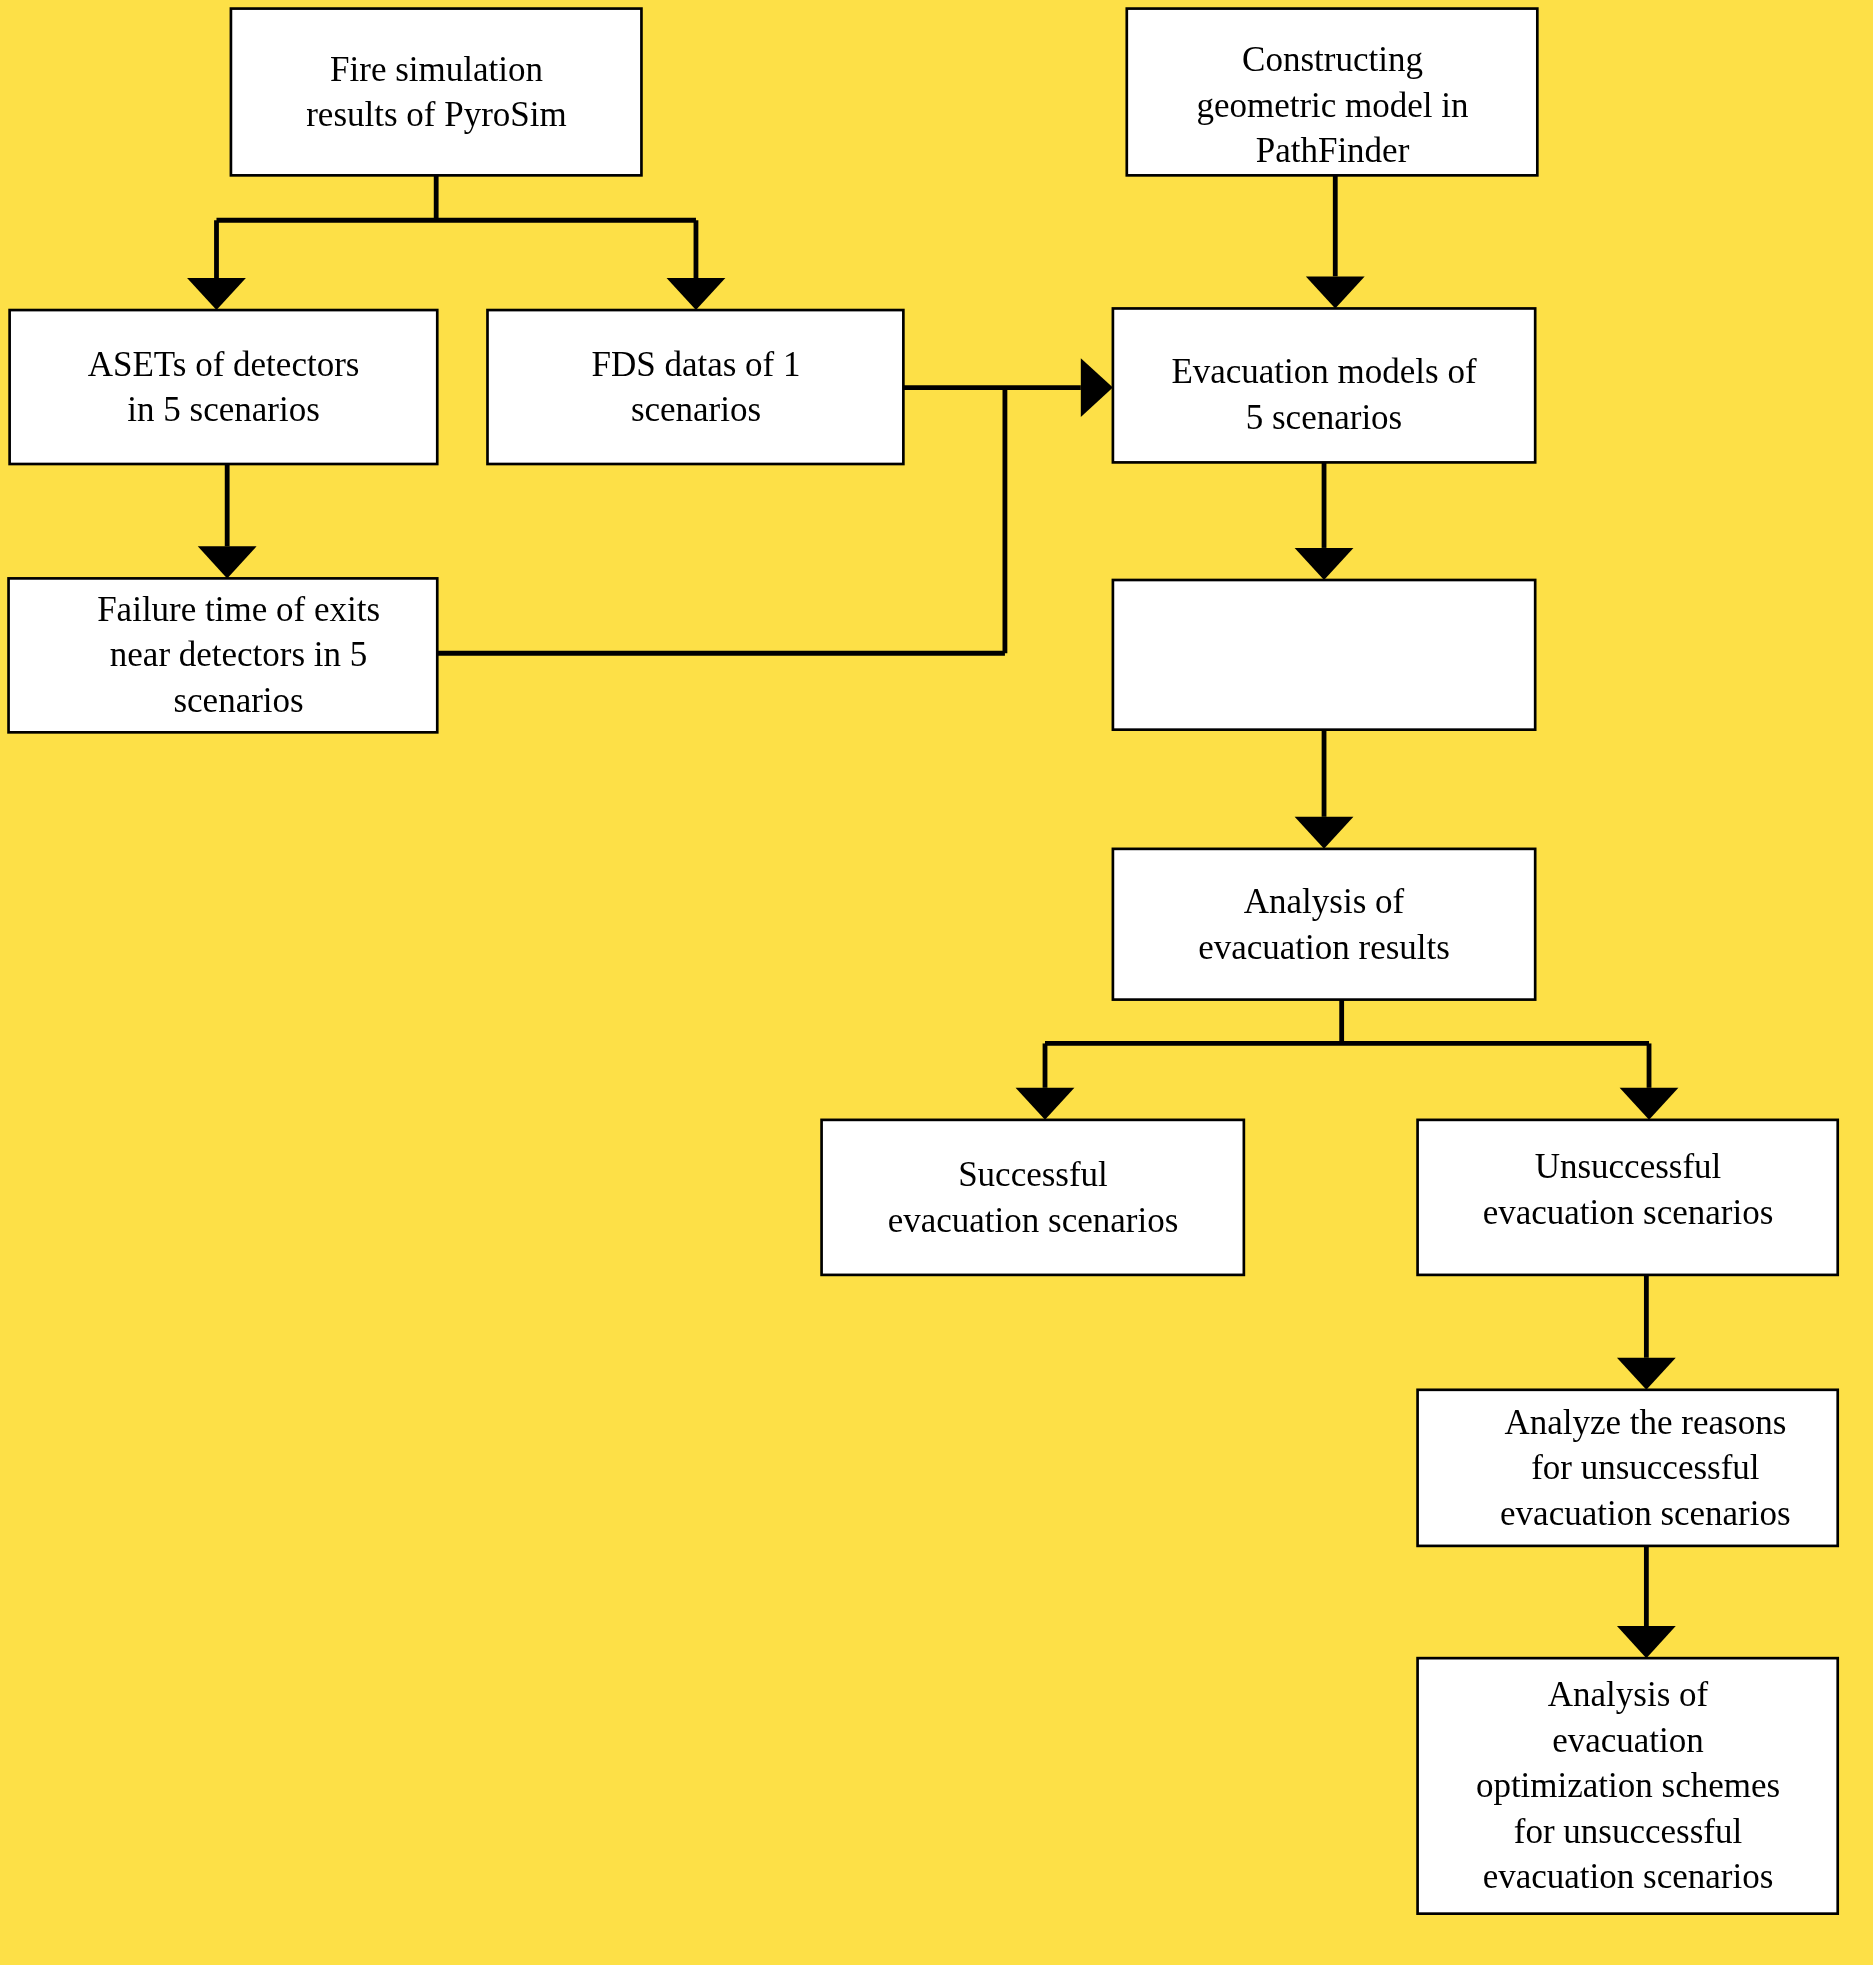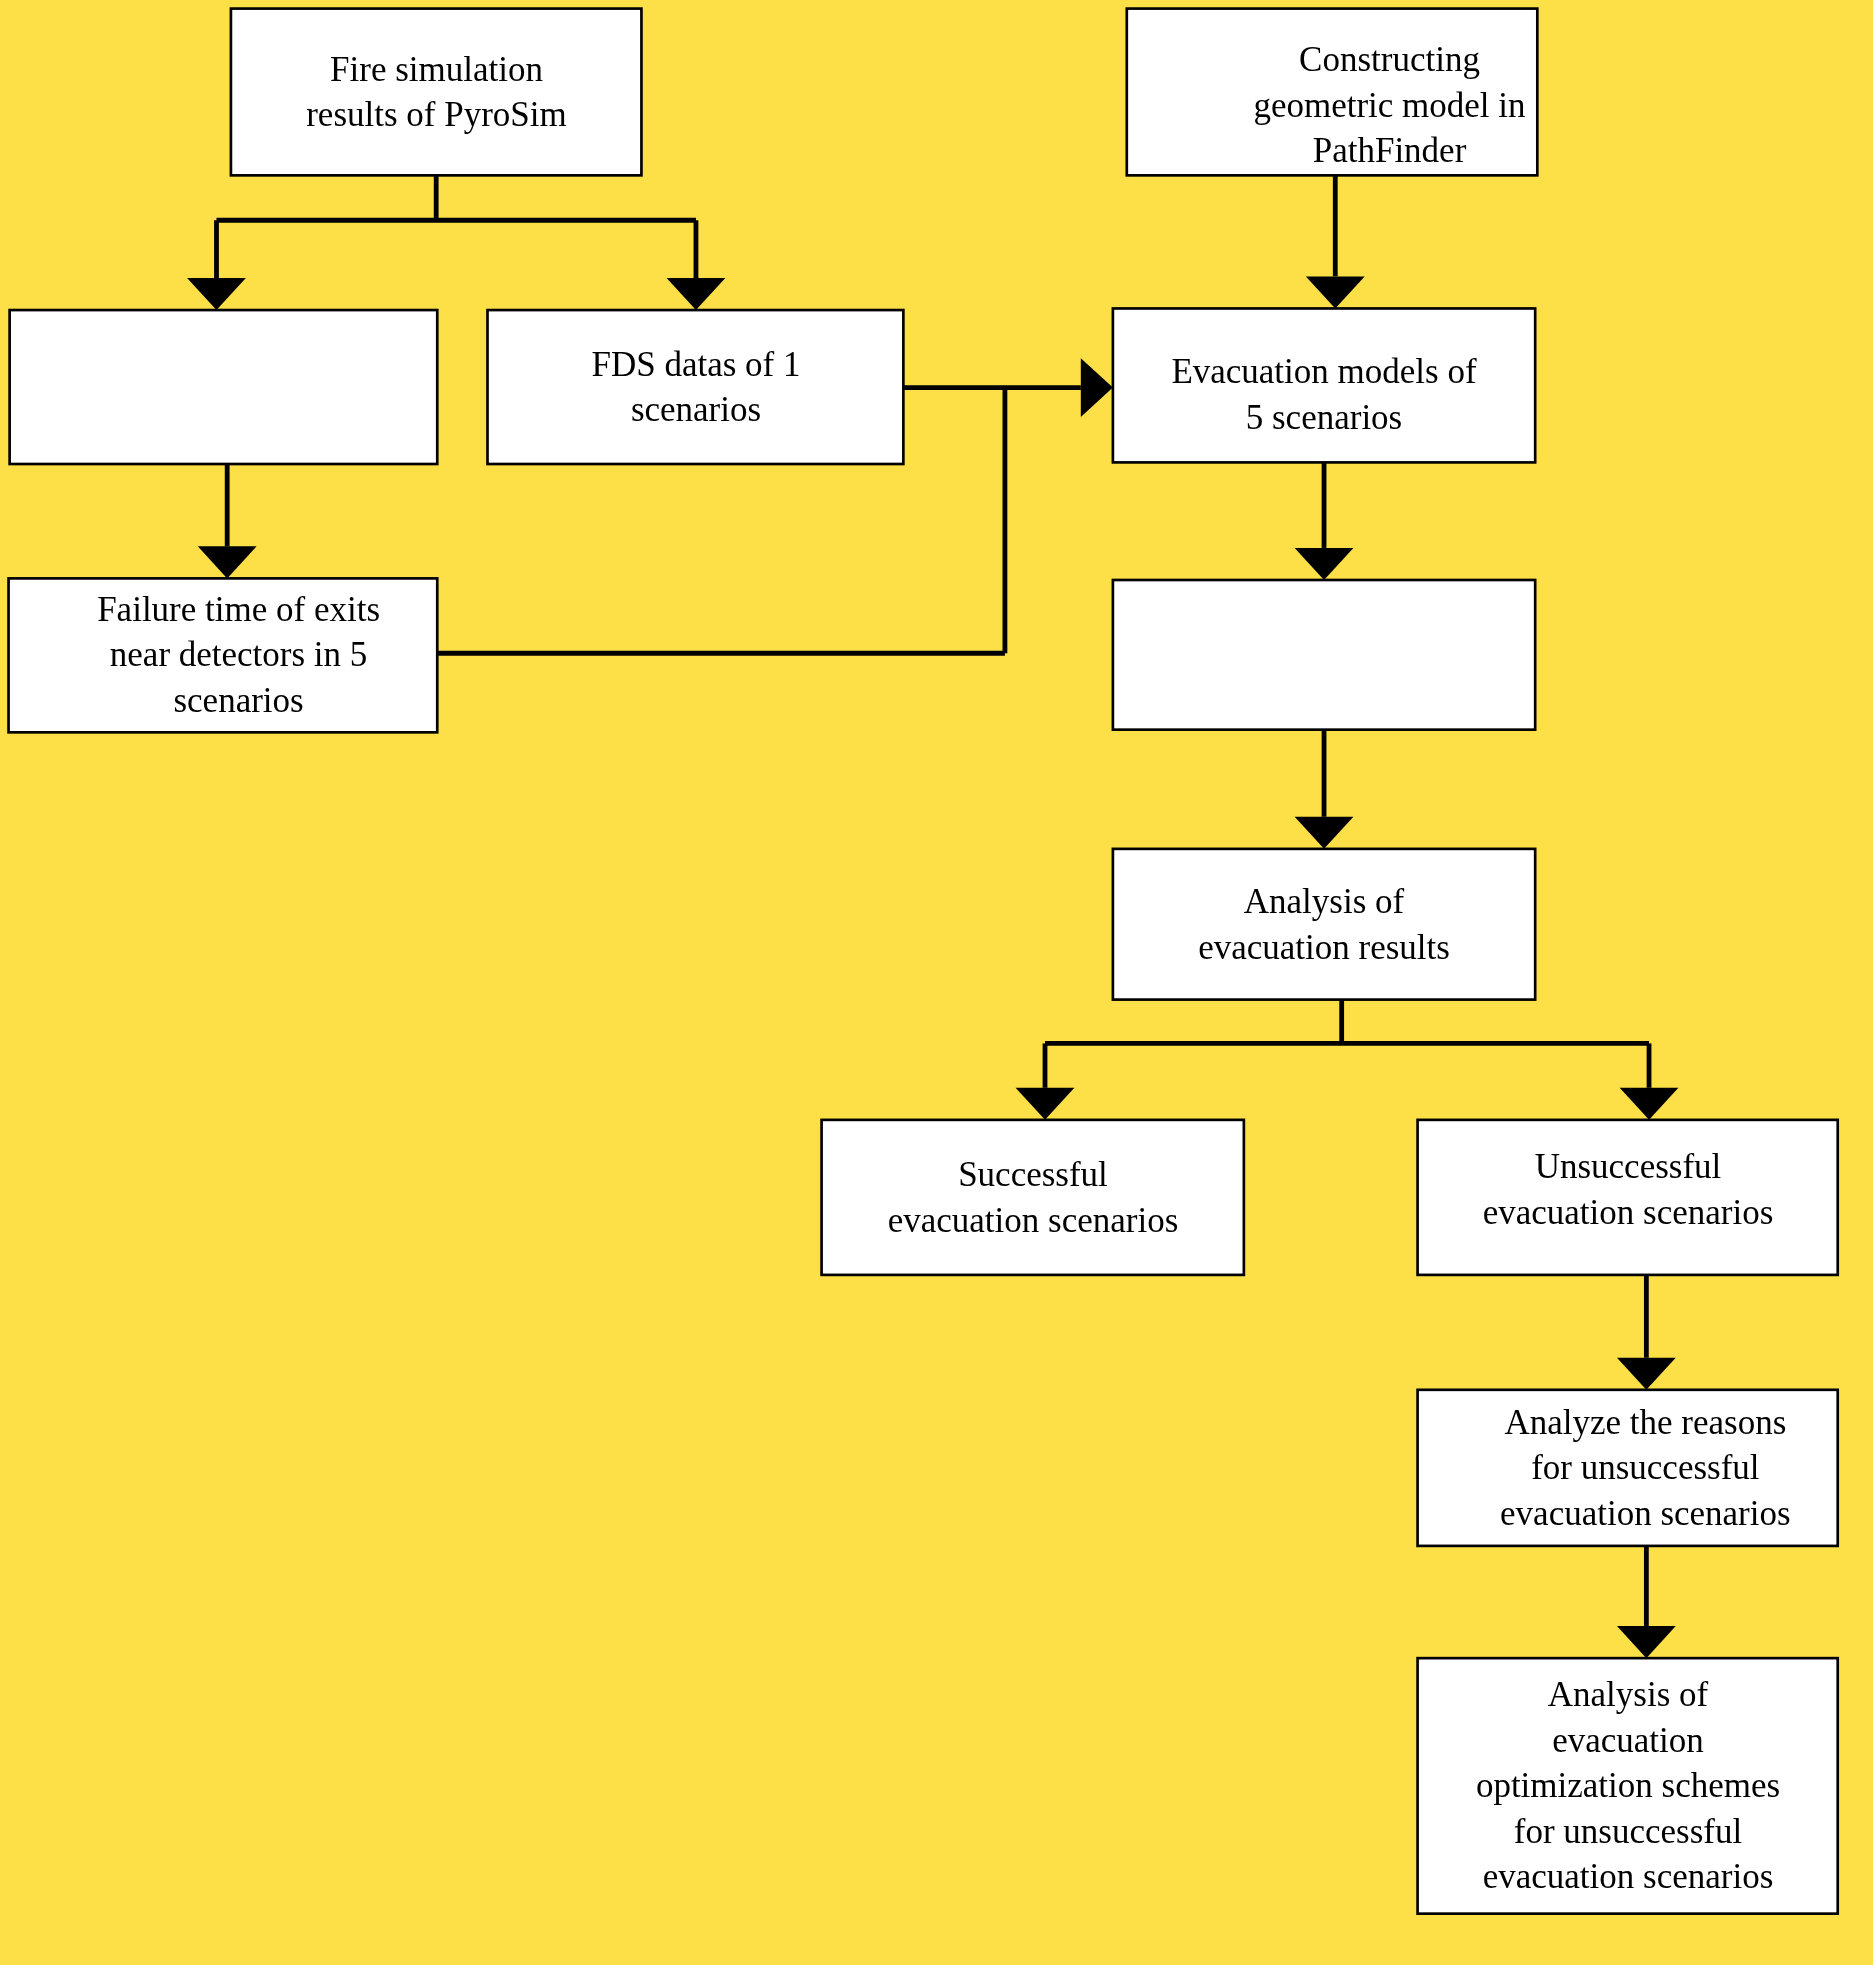--- a/index.html
+++ b/index.html
@@ -135,23 +135,25 @@
       <rect class="node-rect" x="1537" y="2095" width="790" height="290"></rect>
       <rect class="node-rect" x="2652" y="2095" width="786" height="290"></rect>
       <rect class="node-rect" x="2652" y="2600" width="786" height="292"></rect>
       <rect class="node-rect" x="2652" y="3102" width="786" height="478"></rect>
     </g>
 
   </svg>
 
   <div class="node-label" style="left:231px;  top:8.6px;   width:411px; height:167px;">Fire simulation
 results of  PyroSim</div>
-  <div class="node-label" style="left:1184px; top:8.6px;   width:411px; height:194px;">Constructing
+  <div class="node-label" style="left:1127px; top:8.6px;   width:411px; height:194px;">Constructing
 geometric model in
 PathFinder</div>
+  <div class="node-label" style="left:9.6px;   top:310px;  width:428px; height:154px;">ASETs of detectors
+in 5 scenarios</div>
   <div class="node-label" style="left:488px;  top:310px;  width:416px; height:154px;">FDS datas of 1
 scenarios</div>
   <div class="node-label" style="left:1113px; top:308px;  width:422px; height:173px;">Evacuation models of
 5 scenarios</div>
   <div class="node-label" style="left:8.6px;   top:578px; width:460px; height:154px;">Failure time of exits
 near detectors in 5
 scenarios</div>
   <div class="node-label" style="left:1113px; top:849px; width:422px; height:151px;">Analysis of
 evacuation results</div>
   <div class="node-label" style="left:822px; top:1120px; width:422px; height:155px;">Successful

